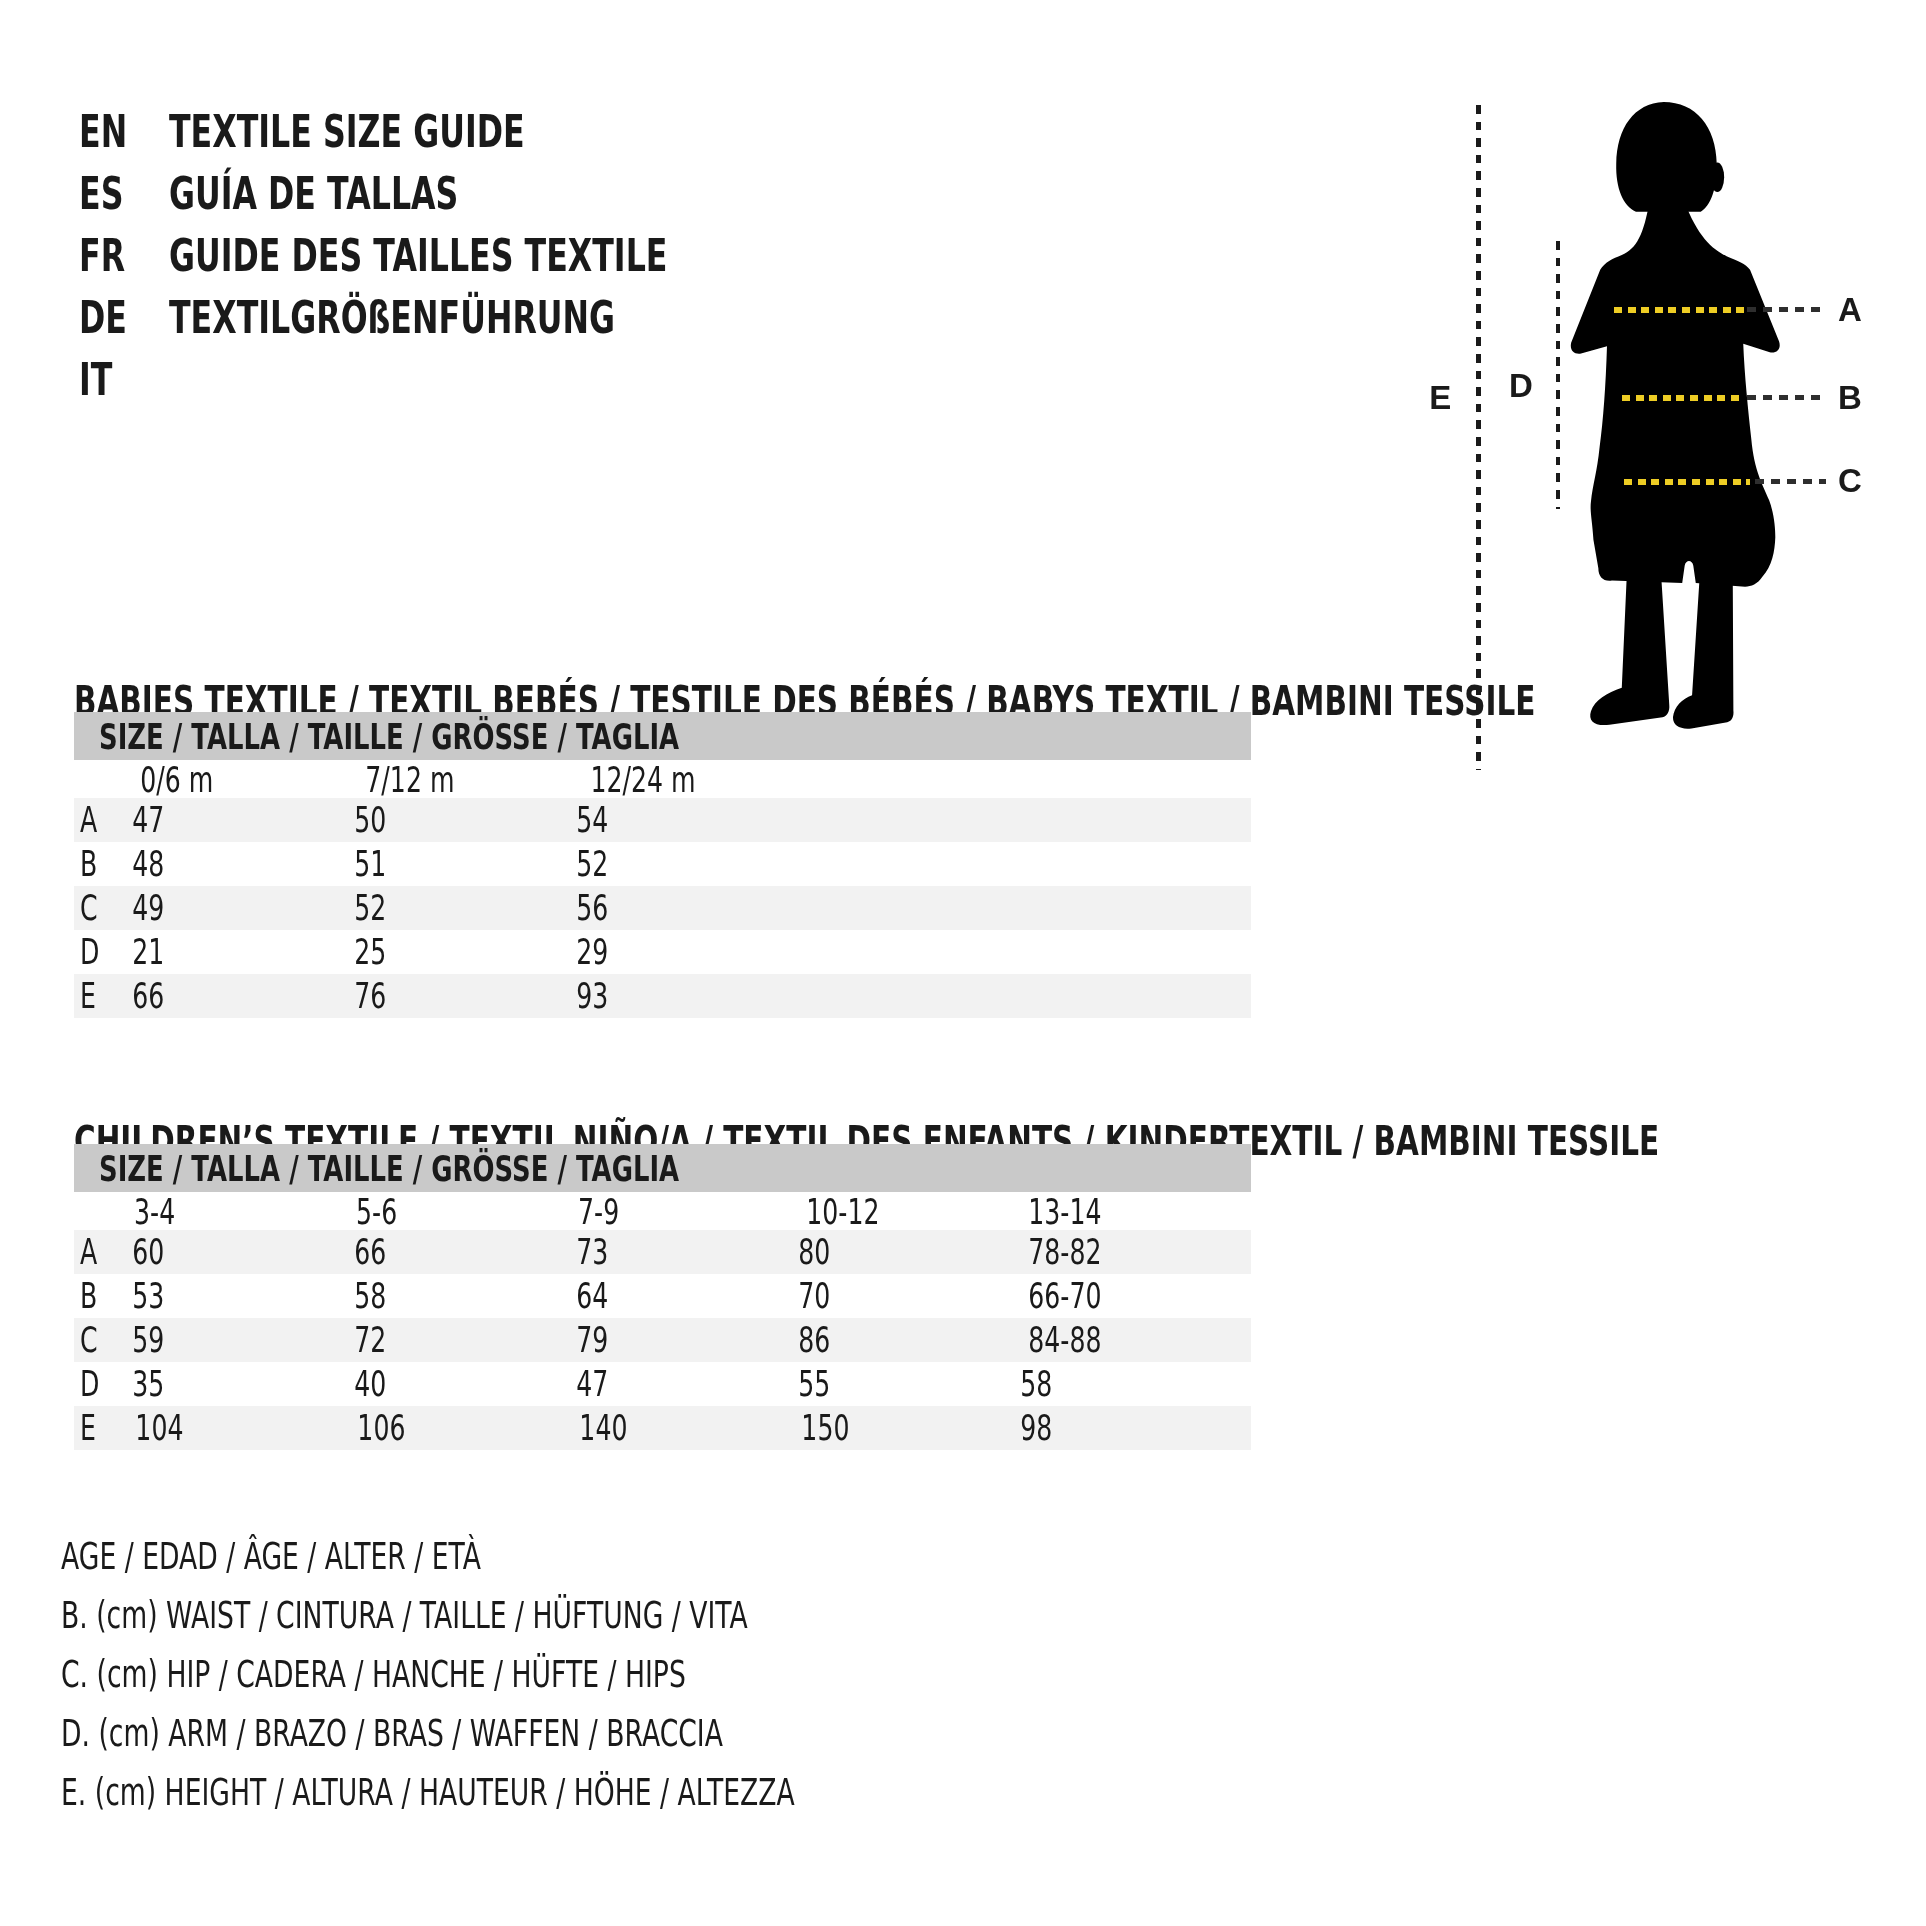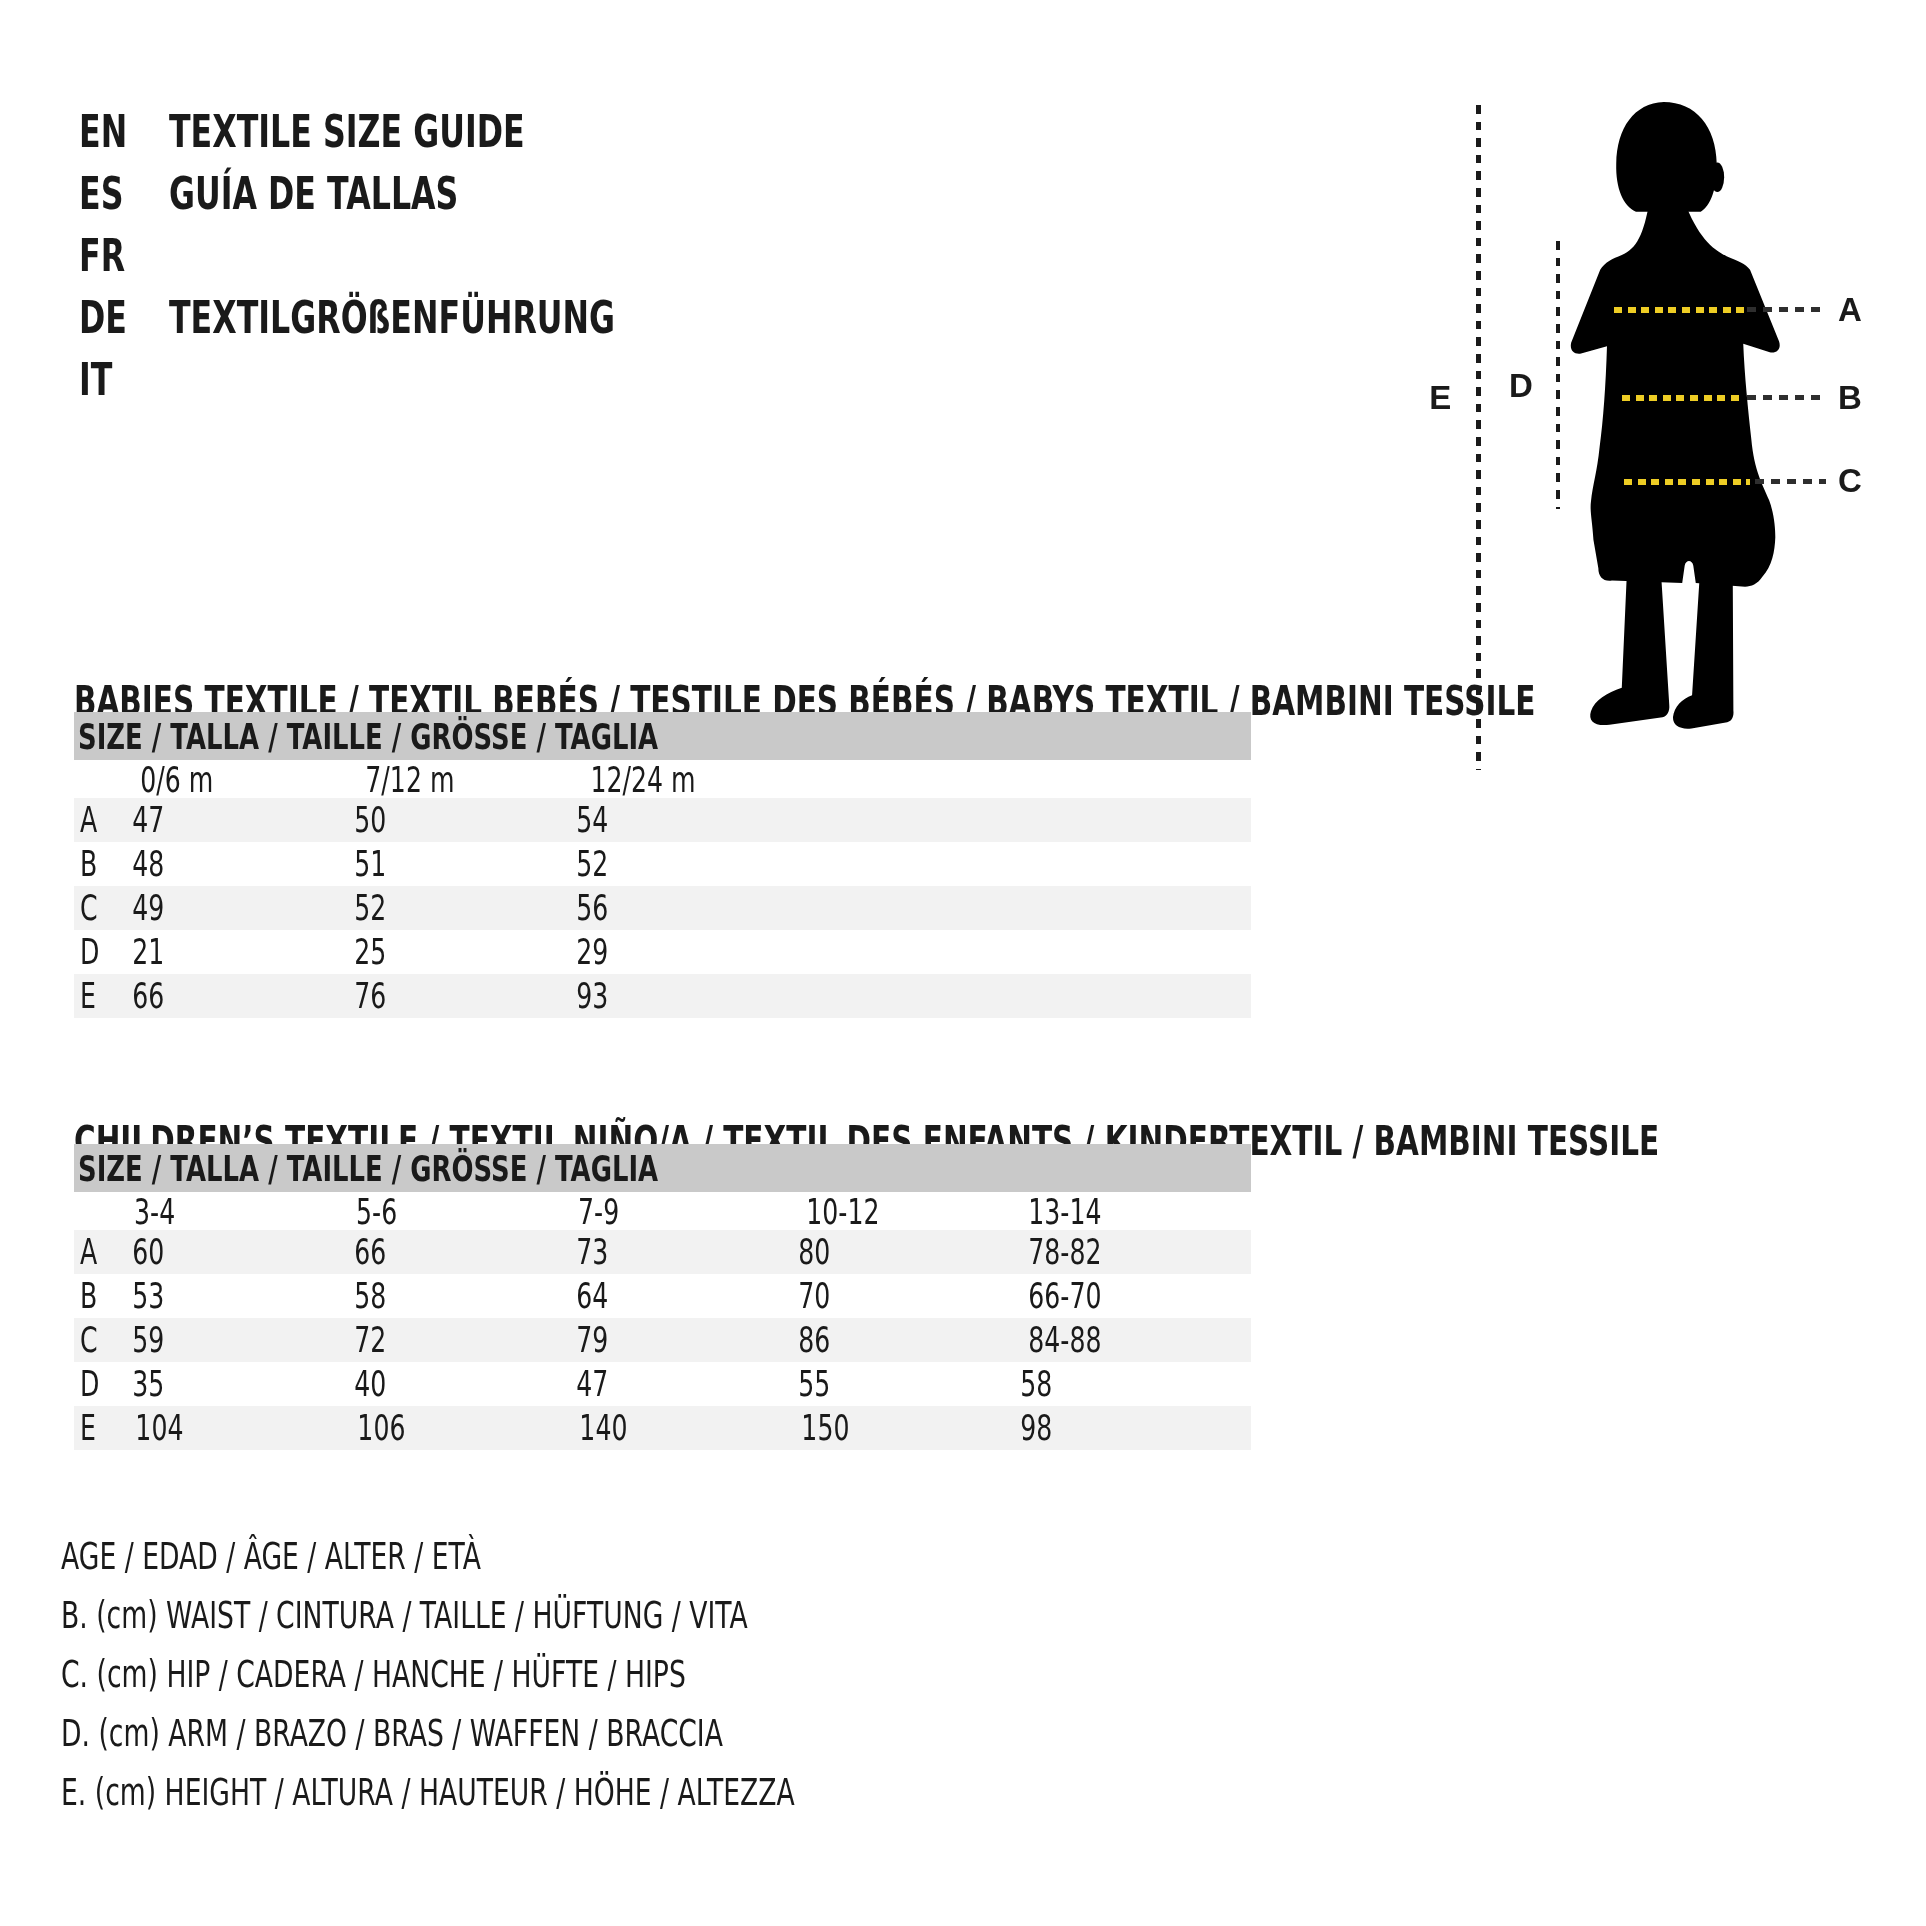--- a/index.html
+++ b/index.html
@@ -19,21 +19,21 @@
 
   
   .sec-title{position:absolute;left:74px;font-size:41px;font-weight:700;line-height:43px;white-space:nowrap;}
   #babies-title{top:646px;}
   #children-title{top:1086px;}
 
   
   .table{position:absolute;left:74px;width:1177px;}
   #babies{top:712px;}
   #children{top:1144px;}
-  .size-bar{height:48px;line-height:49px;background:var(--bar,#c9c9c9);padding-left:4px;font-size:36px;font-weight:700;}
+  .size-bar{height:48px;line-height:49px;background:var(--bar,#c9c9c9);padding-left:25px;font-size:36px;font-weight:700;}
   .trow{display:grid;grid-template-columns:52px repeat(var(--n,3),222px);}
   .thead .trow{height:38px;line-height:41px;font-size:35px;}
   .tbody .trow{height:44px;line-height:44px;font-size:35px;}
   .tbody .trow:nth-child(odd){background:var(--stripe,#f2f2f2);}
   .cell{text-align:left;}
   .cell.lab{text-align:left;padding-left:6.2px;}
 
   
   .legend{position:absolute;left:61px;top:1527px;}
   .legend-line{height:59px;line-height:59px;font-size:37px;font-weight:500;white-space:nowrap;}
@@ -69,20 +69,21 @@
       <div class="lang-row">
         <span class="code"><span class="cond">EN</span></span>
         <span class="ltitle"><span class="cond">TEXTILE SIZE GUIDE</span></span>
       </div>
       <div class="lang-row">
         <span class="code"><span class="cond">ES</span></span>
         <span class="ltitle"><span class="cond">GUÍA DE TALLAS</span></span>
       </div>
       <div class="lang-row">
         <span class="code"><span class="cond">FR</span></span>
+        <span class="ltitle"><span class="cond">GUIDE DES TAILLES TEXTILE</span></span>
       </div>
       <div class="lang-row">
         <span class="code"><span class="cond">DE</span></span>
         <span class="ltitle"><span class="cond">TEXTILGRÖßENFÜHRUNG</span></span>
       </div>
       <div class="lang-row">
         <span class="code"><span class="cond">IT</span></span>
       </div>
     </section>
 

